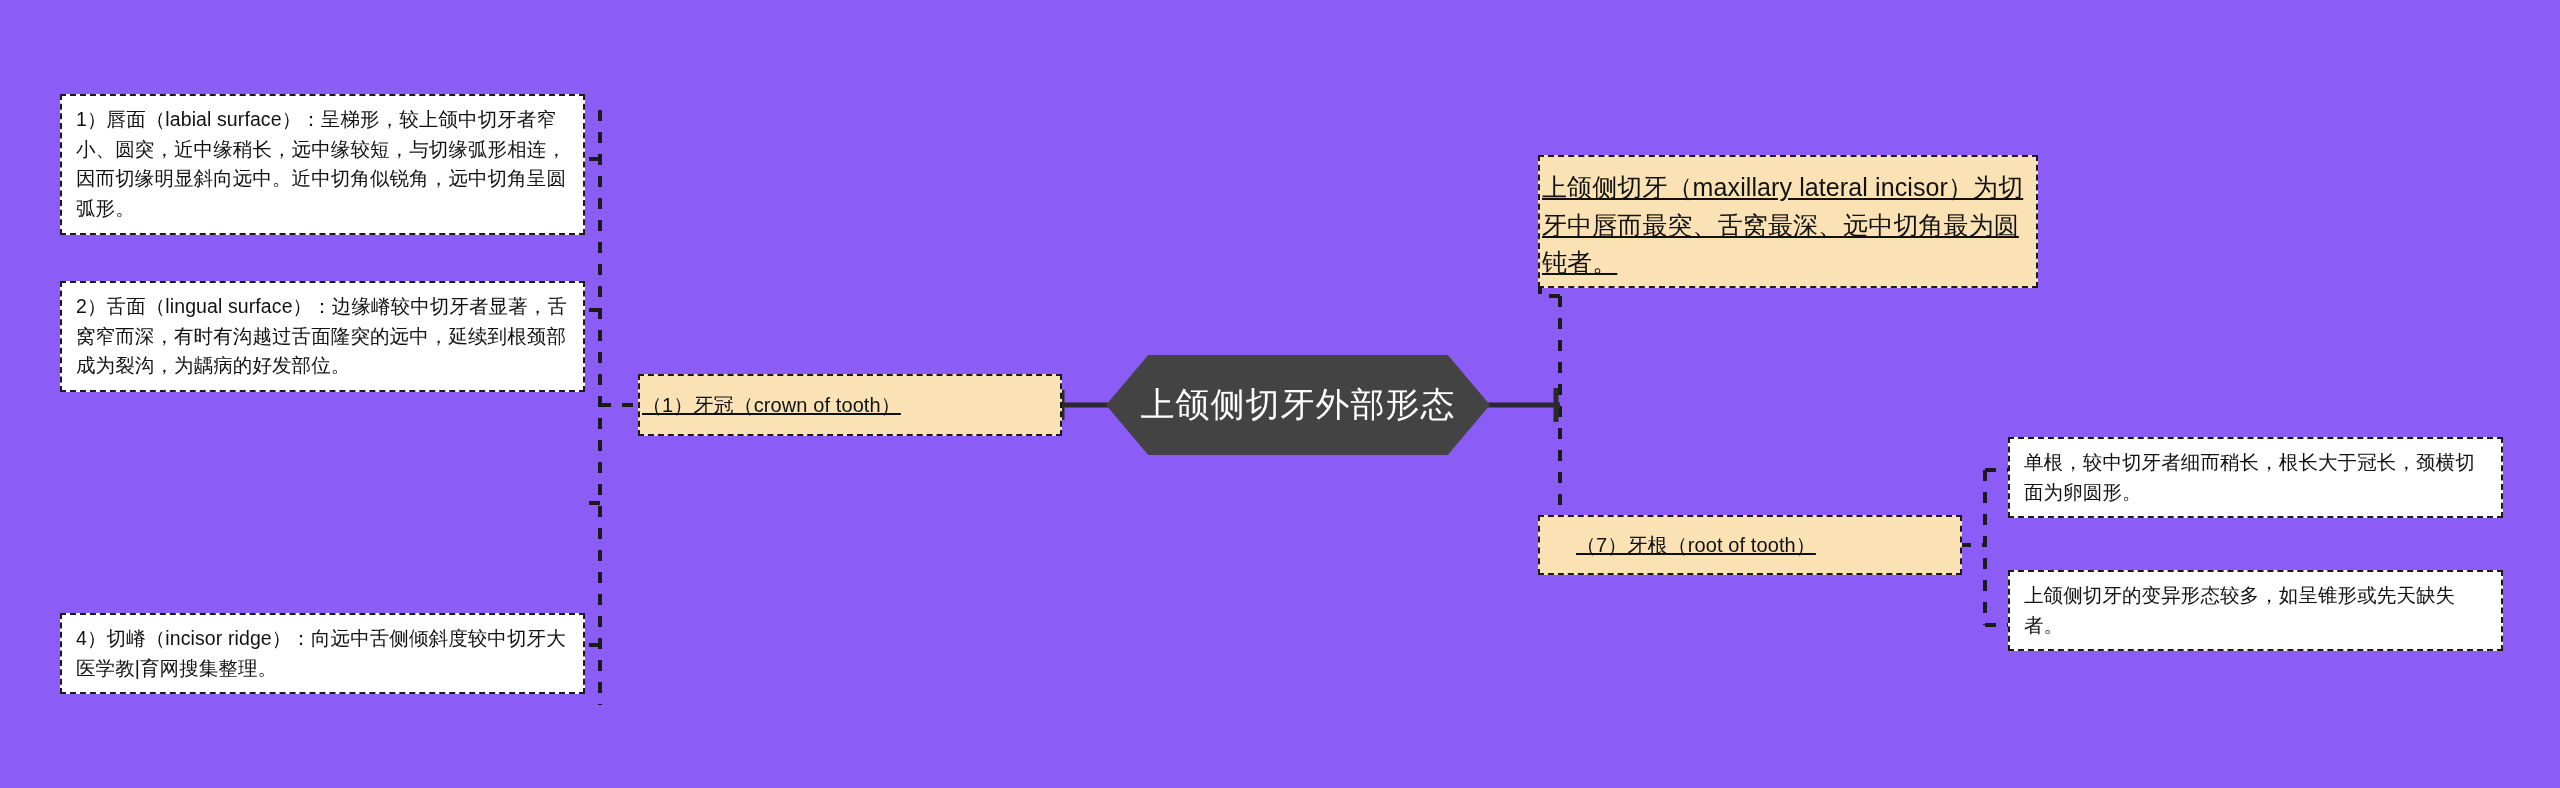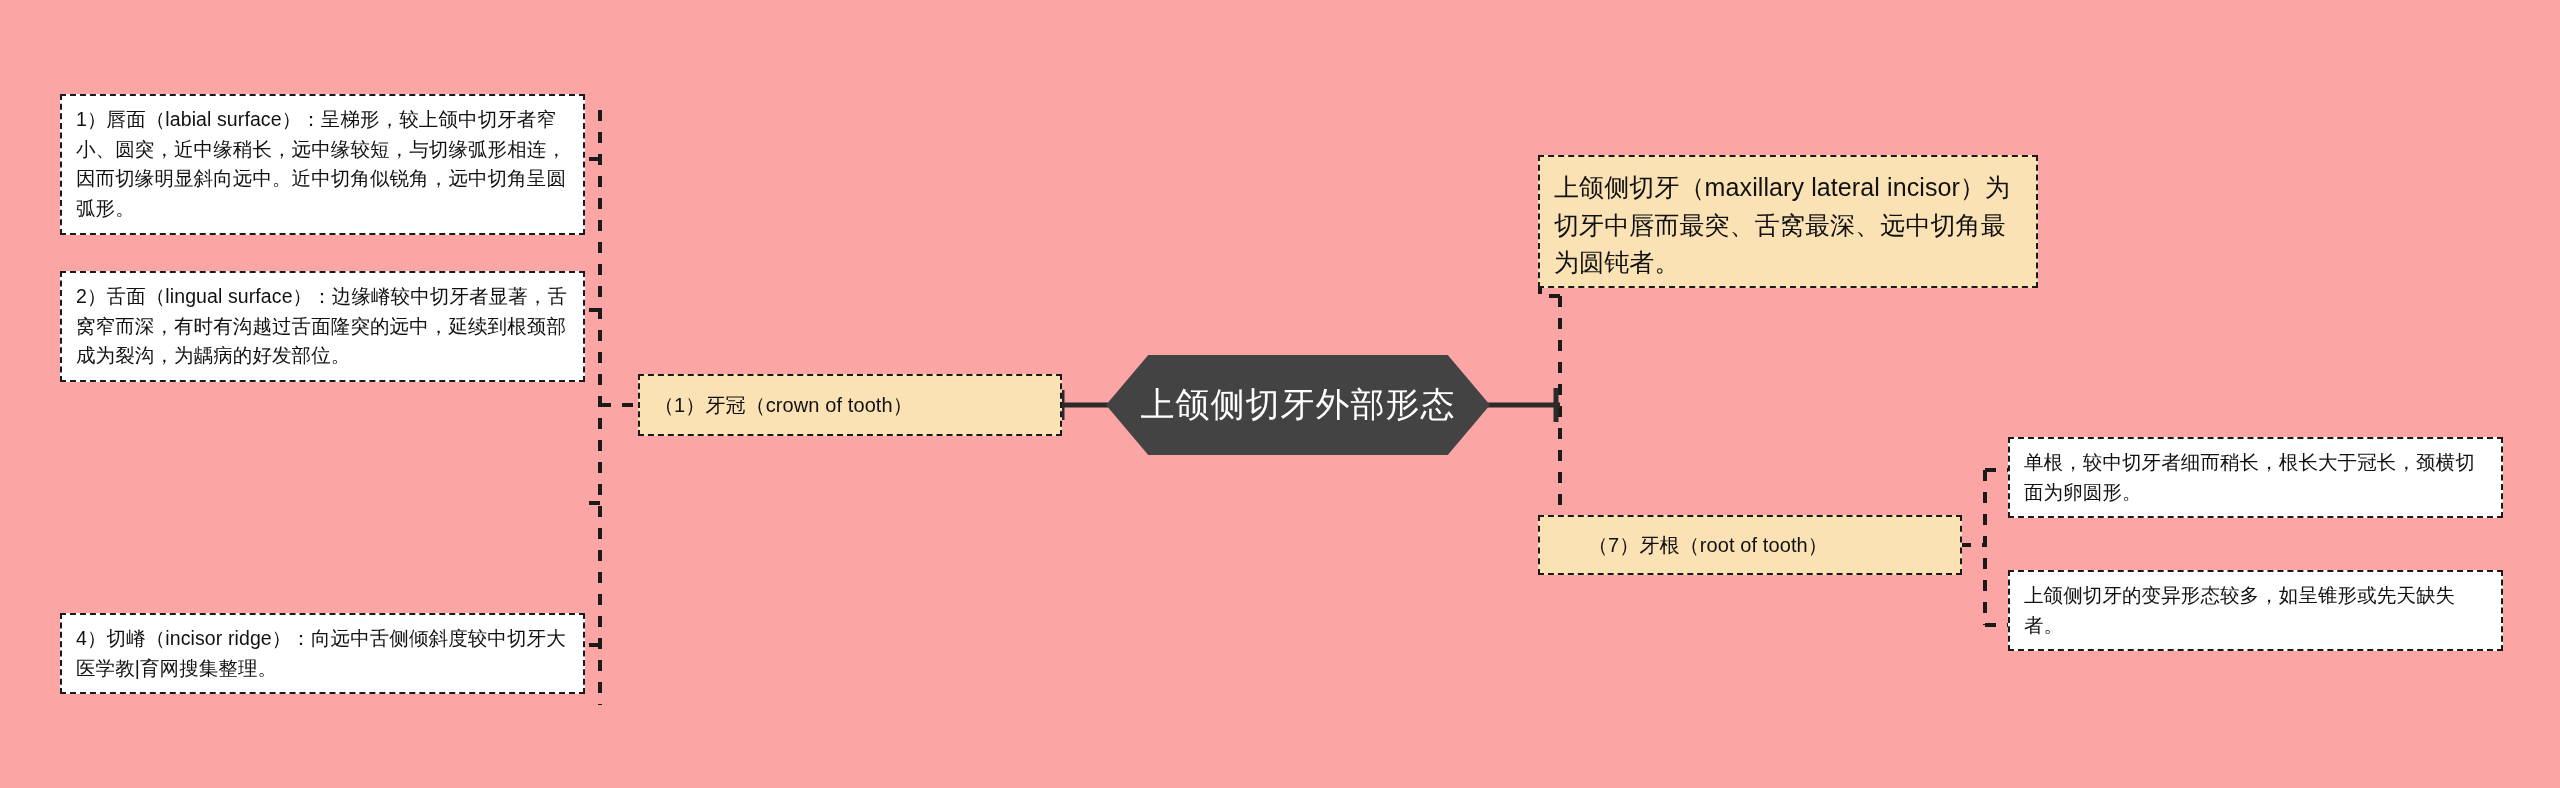--- a/index.html
+++ b/index.html
@@ -7,21 +7,21 @@
     padding: 0;
     background: #ffffff;
   }
   body {
     font-family: "Liberation Sans", "DejaVu Sans", sans-serif;
   }
   #canvas {
     position: relative;
     width: 2560px;
     height: 788px;
-    background: #fca5a5;
+    background: #8b5cf6;
     overflow: hidden;
   }
 
   
   #connectors {
     position: absolute;
     left: 0;
     top: 0;
     width: 2560px;
     height: 788px;
@@ -40,21 +40,22 @@
   }
   .node.leaf {
     background: #ffffff;
     padding: 9px 12px 9px 14px;
     font-size: 19.5px;
   }
   .node.branch {
     background: #fae2b4;
     display: flex;
     align-items: center;
-    padding: 10px 14px;
+    padding: 10px 2px;
+    text-decoration: underline;
   }
   .node.branch .branch-text {
     font-size: 20px;
     width: 100%;
   }
   .node.branch.multiline .branch-text {
     font-size: 25px;
     line-height: 1.5;
   }
   .node.branch.centerpad .branch-text {
@@ -110,21 +111,21 @@
       <path d="M 1487 405 L 1560 405"></path>
       <path d="M 1556 388 L 1556 422"></path>
       <path d="M 1062 390 L 1062 420"></path>
     </g>
   </svg>
 
   <div class="node leaf" style="left:60px; top:94px; width:525px;">
     <span>1）唇面（labial surface）：呈梯形，较上颌中切牙者窄小、圆突，近中缘稍长，远中缘较短，与切缘弧形相连，因而切缘明显斜向远中。近中切角似锐角，远中切角呈圆弧形。</span>
   </div>
 
-  <div class="node leaf" style="left:60px; top:271px; width:525px;">
+  <div class="node leaf" style="left:60px; top:281px; width:525px;">
     <span>2）舌面（lingual surface）：边缘嵴较中切牙者显著，舌窝窄而深，有时有沟越过舌面隆突的远中，延续到根颈部成为裂沟，为龋病的好发部位。</span>
   </div>
 
 
   <div class="node leaf" style="left:60px; top:613px; width:525px;">
     <span>4）切嵴（incisor ridge）：向远中舌侧倾斜度较中切牙大医学教|育网搜集整理。</span>
   </div>
 
   <div class="node branch" style="left:638px; top:374px; width:424px; height:62px;">
     <span class="branch-text">（1）牙冠（crown of tooth）</span>

